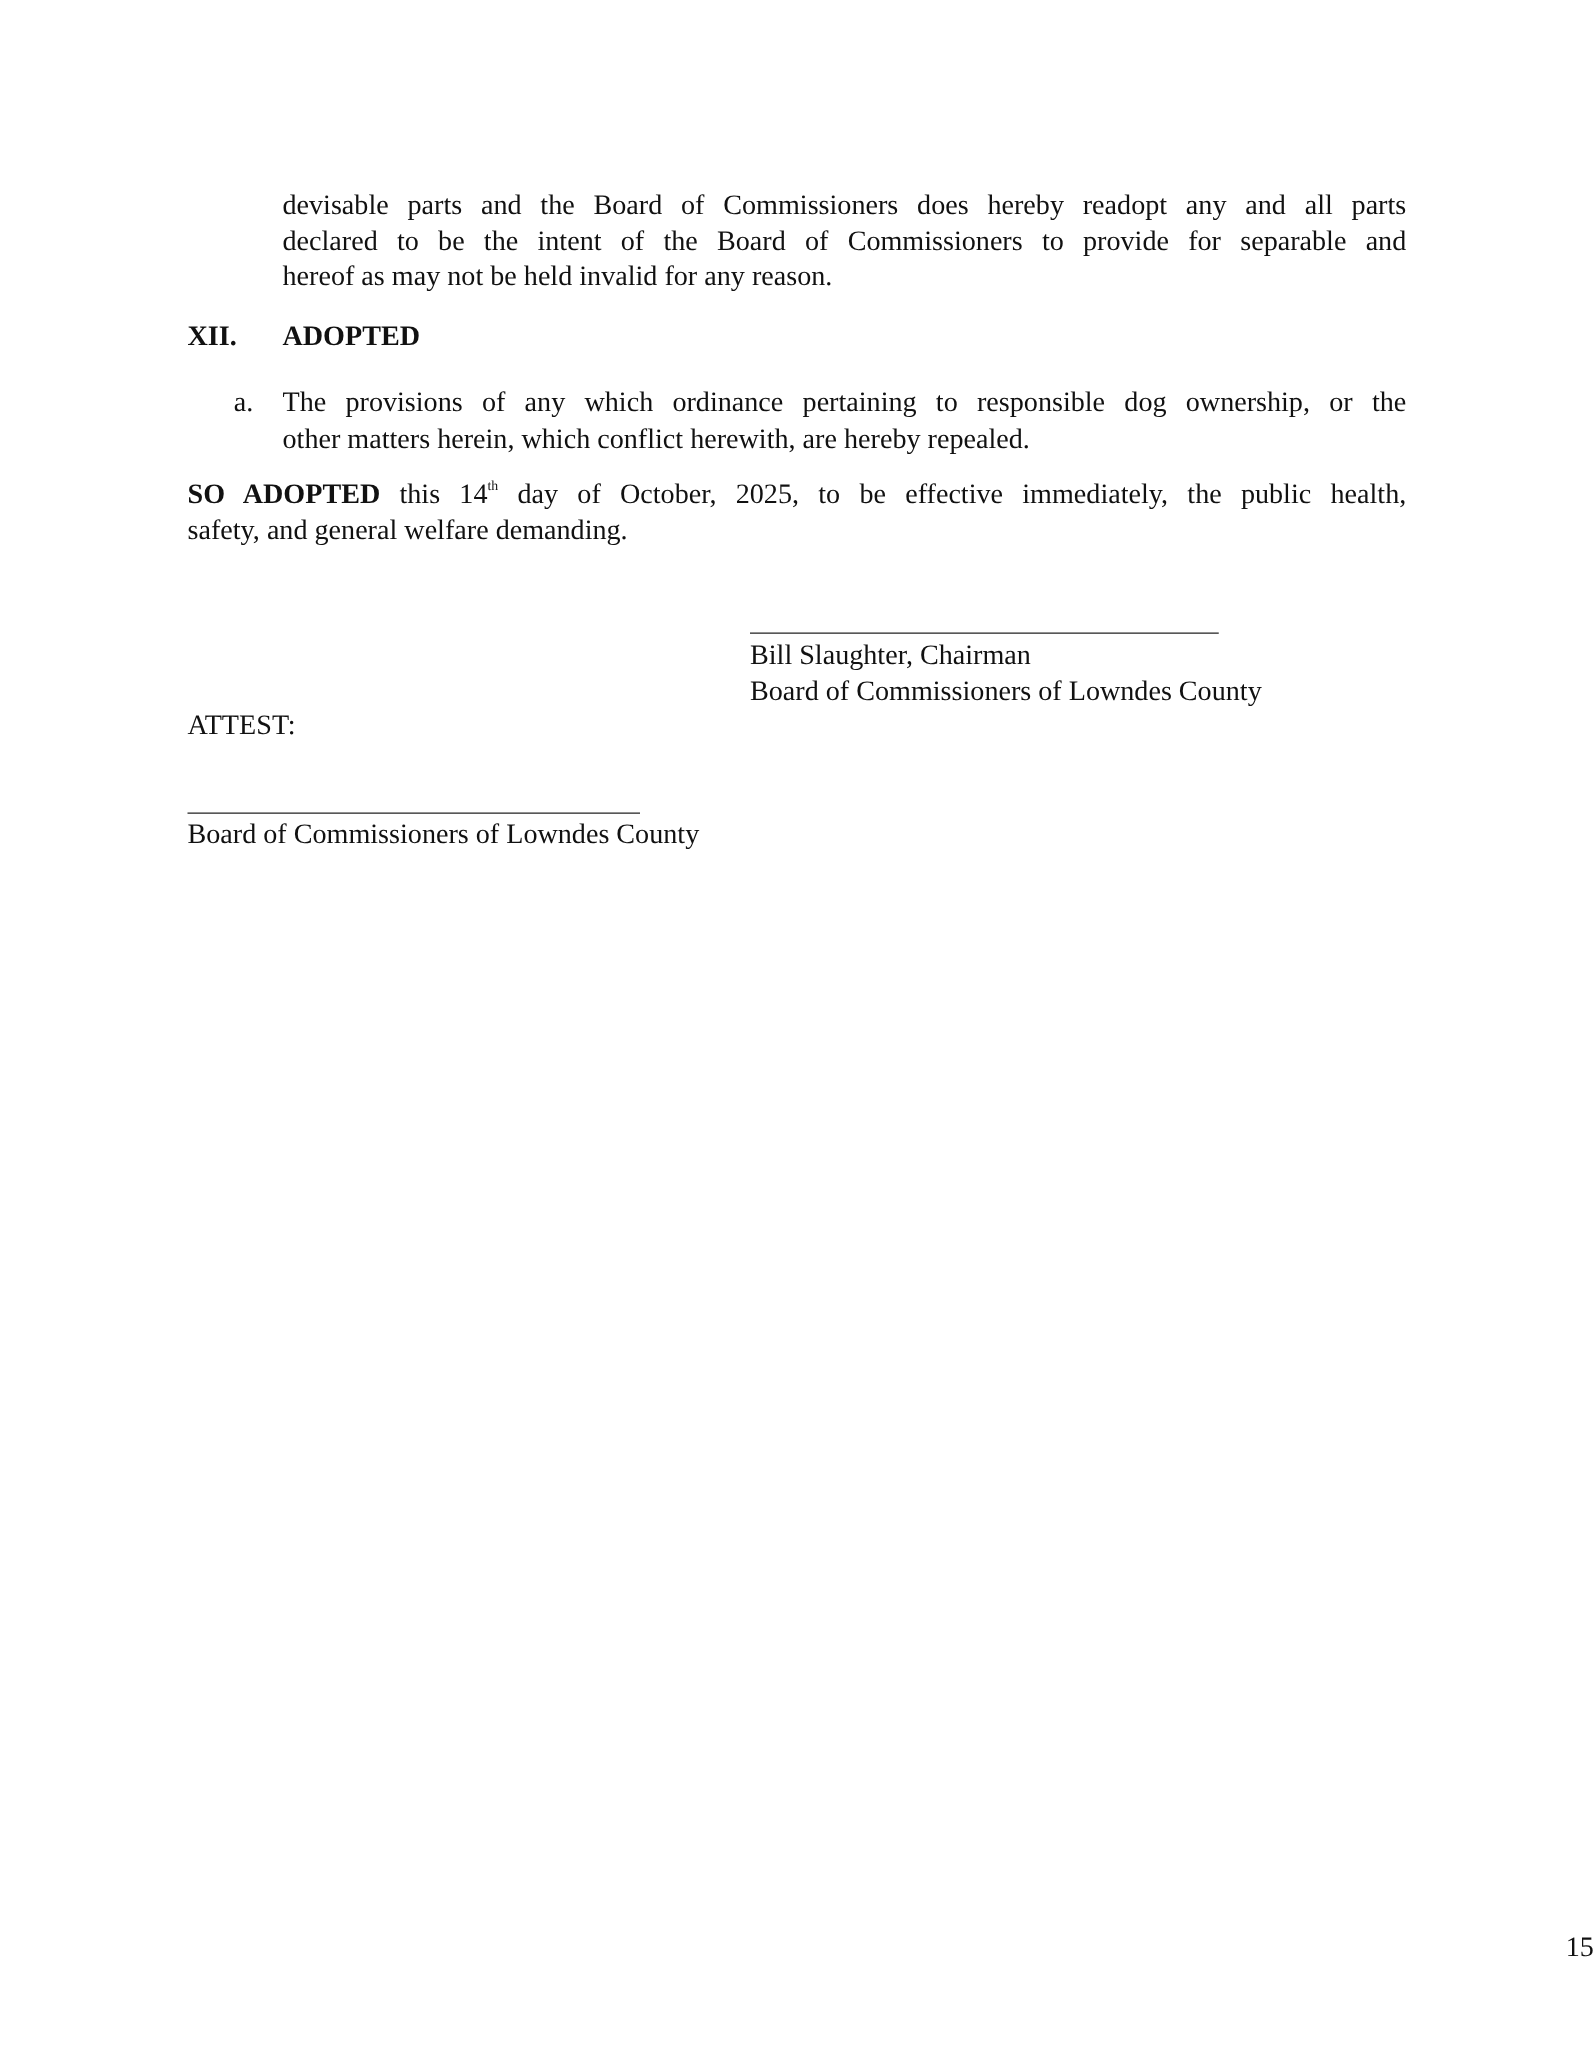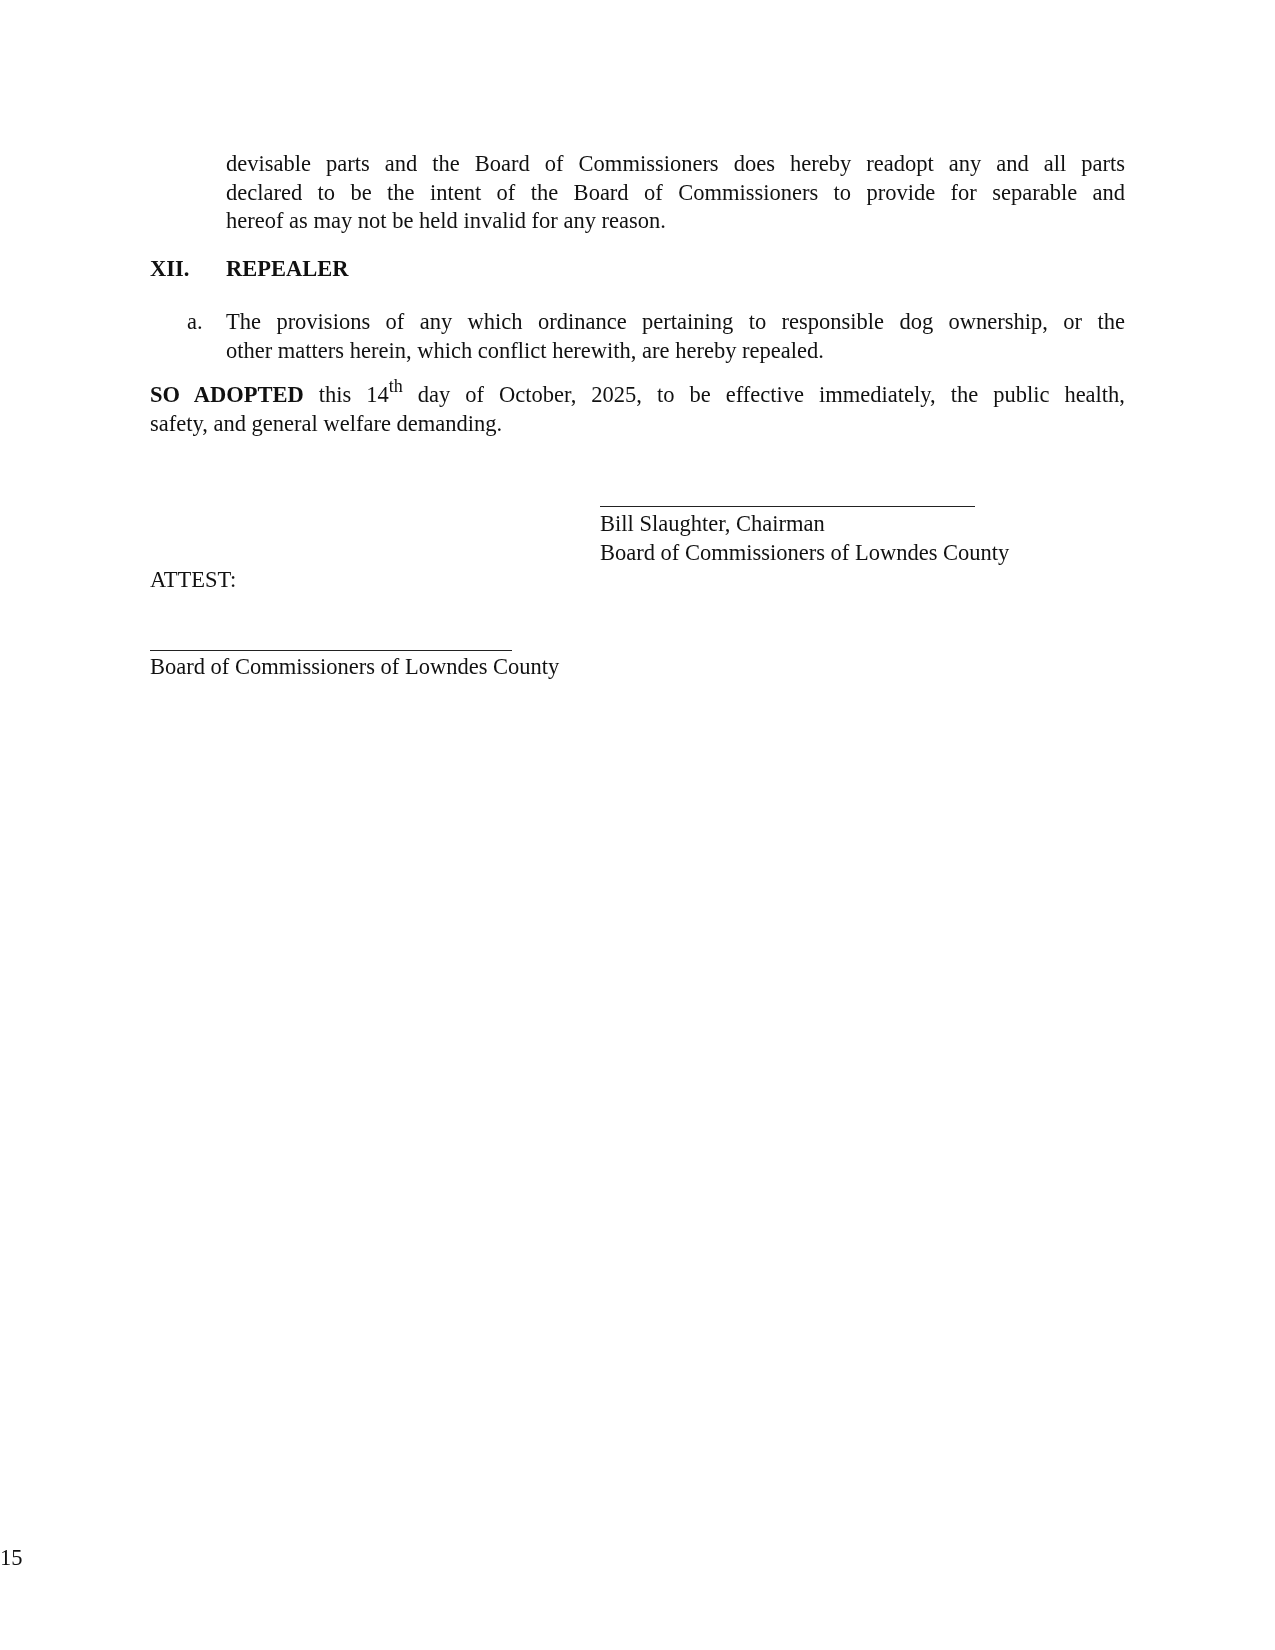--- a/index.html
+++ b/index.html
@@ -39,48 +39,48 @@
       font-weight: bold;
     }
     .heading-title {
       left: 226px;
       font-weight: bold;
     }
     .item-marker {
       left: 187px;
     }
     sup {
-      font-size: 18px;
+      font-size: 11px;
       line-height: 0;
       position: relative;
       top: -2px;
       vertical-align: super;
     }
     .sig-line {
       position: absolute;
       height: 0;
       border-top: 1.3px solid #222;
     }
     .page-num {
       left: 0;
       width: 1275px;
-      text-align: left;
+      text-align: right;
     }
   </style>
 </head>
 <body>
 
 <div class="abs para-indented" style="top:150px;">
   <span class="line-j">devisable parts and the Board of Commissioners does hereby readopt any and all parts</span>
   <span class="line-j">declared to be the intent of the Board of Commissioners to provide for separable and</span>
   <span class="line-l">hereof as may not be held invalid for any reason.</span>
 </div>
 
 <div class="abs heading-num" style="top:255px;">XII.</div>
-<div class="abs heading-title" style="top:255px;">REPEALER</div>
+<div class="abs heading-title" style="top:255px;">ADOPTED</div>
 
 <div class="abs item-marker" style="top:308px;">a.</div>
 <div class="abs para-indented" style="top:308px;">
   <span class="line-j">The provisions of any which ordinance pertaining to responsible dog ownership, or the</span>
   <span class="line-l">other matters herein, which conflict herewith, are hereby repealed.</span>
 </div>
 
 <div class="abs" style="top:381px; left:150px; width:975px;">
   <span class="line-j"><span class="bold">SO ADOPTED</span><span> this 14</span><sup>th</sup><span> day of October, 2025, to be effective immediately, the public health,</span></span>
   <span class="line-l">safety, and general welfare demanding.</span>

